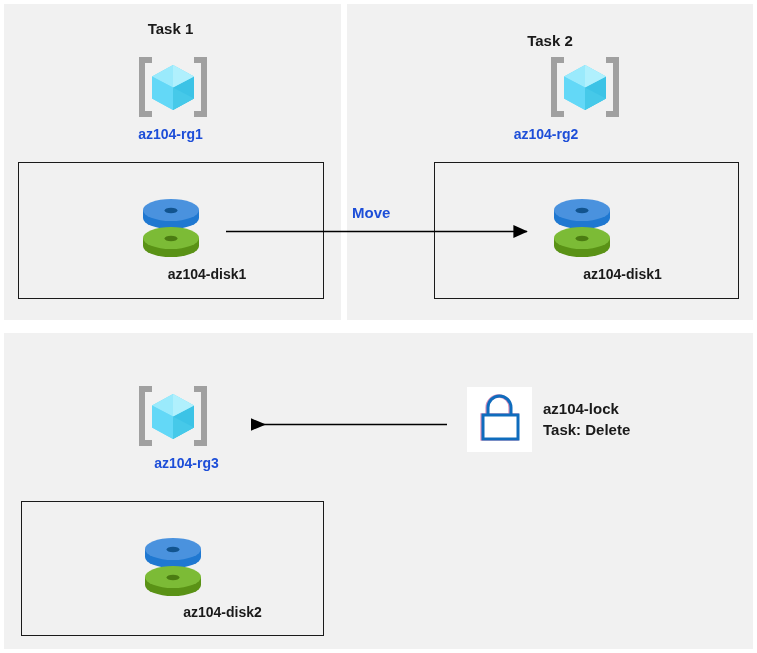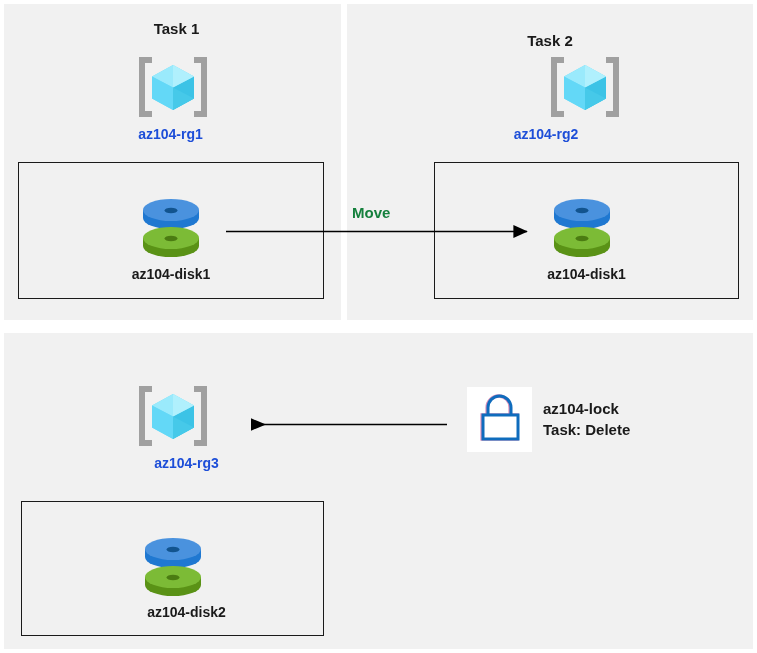--- a/index.html
+++ b/index.html
@@ -27,21 +27,21 @@
 
   
   .task-title {
     position: absolute;
     font-size: 15px;
     font-weight: bold;
     color: #1a1a1a;
     text-align: center;
     white-space: nowrap;
   }
-  #title-task1 { left: 0px;   top: 20px;  width: 341px; padding-left: 6px; }
+  #title-task1 { left: 0px;   top: 20px;  width: 341px; }
   #title-task2 { left: 347px; top: 20px;  width: 406px; margin-top: 12px; }
   #title-task3 { left: 0px;   top: 355px; width: 341px; }
 
   
   .rg-icon {
     position: absolute;
     width: 74px;
     height: 66px;
   }
   #rg-icon-1 { left: 136px; top: 54px; }
@@ -83,41 +83,42 @@
   #disk-icon-3 { left: 137px; top: 535px; }
 
   
   .disk-label {
     position: absolute;
     font-size: 14px;
     font-weight: bold;
     color: #1a1a1a;
     text-align: center;
     white-space: nowrap;
+    padding-left: 36px;
   }
   #disk-label-1 { left: 18px;  top: 266px; width: 306px; }
   #disk-label-2 { left: 434px; top: 266px; width: 305px; }
   #disk-label-3 { left: 21px;  top: 604px; width: 331px; }
 
   
   #arrow-layer {
     position: absolute;
     left: 0; top: 0;
     width: 757px; height: 653px;
     pointer-events: none;
   }
 
   
   #move-label {
     position: absolute;
     left: 352px;
     top: 204px;
     font-size: 15px;
     font-weight: bold;
-    color: #15803d;
+    color: #1d4ed8;
     white-space: nowrap;
   }
 
   
   #lock-icon-wrap {
     position: absolute;
     left: 467px;
     top: 387px;
     width: 65px;
     height: 65px;

